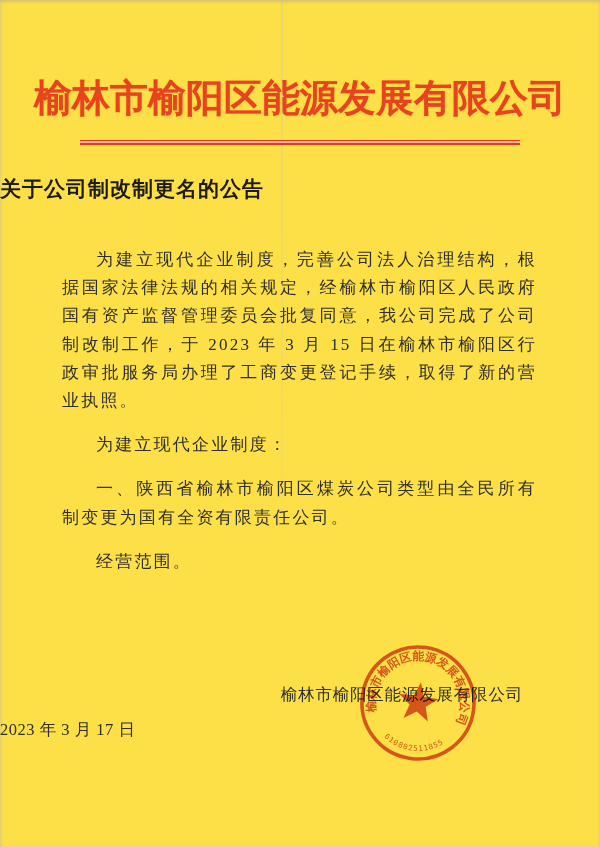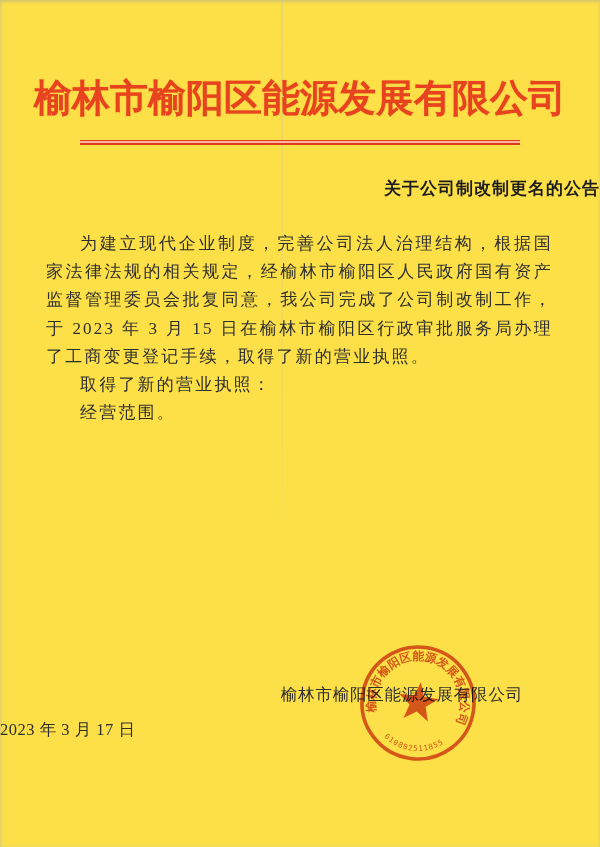--- a/index.html
+++ b/index.html
@@ -32,35 +32,35 @@
   .rule {
     position:absolute; top:140px; left:80px; width:440px; height:6px;
     background:linear-gradient(to bottom,
       var(--rule-red,#e13a1c) 0 1.5px,
       #f9b69c 1.5px 3px,
       var(--rule-red,#e13a1c) 3px 5.5px,
       transparent 5.5px);
   }
   .doc-title {
     position:absolute; top:174px; left:0; width:100%;
-    text-align:right;
-    font-size:17px; line-height:30px;
+    text-align:left;
+    font-size:21px; line-height:30px;
     font-weight:700;
     letter-spacing:1px;
     color:var(--title-ink,#1c1c1c);
     font-family:"Liberation Sans","DejaVu Sans",sans-serif;
   }
   .body-text {
     position:absolute; top:230px; left:46px; width:507px;
     font-size:17px; line-height:28.2px;
     letter-spacing:2.2px;
     color:var(--body-ink,#2e2e2e);
     text-align:justify;
   }
-  .body-text p { margin:0; text-indent:2em; }
+  .body-text p { margin:16px; text-indent:2em; }
   .sig-company {
     position:absolute; top:684px; left:0; width:100%;
     box-sizing:border-box; padding-right:77px;
     text-align:right;
     font-size:16.5px; letter-spacing:.8px;
     color:var(--body-ink,#2e2e2e);
   }
   .sig-date {
     position:absolute; top:719px; left:0; width:100%;
     box-sizing:border-box; padding-right:107px;
@@ -94,21 +94,22 @@
   <div class="crease"></div>
 
   <div class="letterhead">榆林市榆阳区能源发展有限公司</div>
 
   <div class="rule"></div>
 
   <div class="doc-title">关于公司制改制更名的公告</div>
 
   <div class="body-text">
     <p>为建立现代企业制度，完善公司法人治理结构，根据国家法律法规的相关规定，经榆林市榆阳区人民政府国有资产监督管理委员会批复同意，我公司完成了公司制改制工作，于 2023 年 3 月 15 日在榆林市榆阳区行政审批服务局办理了工商变更登记手续，取得了新的营业执照。</p>
-    <p>取得了新的营业执照：</p>
+    <p>为建立现代企业制度：</p>
+    <p>一、陕西省榆林市榆阳区煤炭公司类型由全民所有制变更为国有全资有限责任公司。</p>
     <p>经营范围。</p>
   </div>
 
   <div class="sig-company">榆林市榆阳区能源发展有限公司</div>
   <div class="sig-date">2023 年 3 月 17 日</div>
 
   <svg class="seal" viewBox="0 0 150 150" aria-hidden="true">
     <defs>
       <path id="sealTopArc" d="M 34.6 89.7 A 43 43 0 1 1 115.4 89.7" fill="none"></path>
       <path id="sealBottomArc" d="M 45.4 112.8 A 48 48 0 0 0 104.6 112.8" fill="none"></path>

